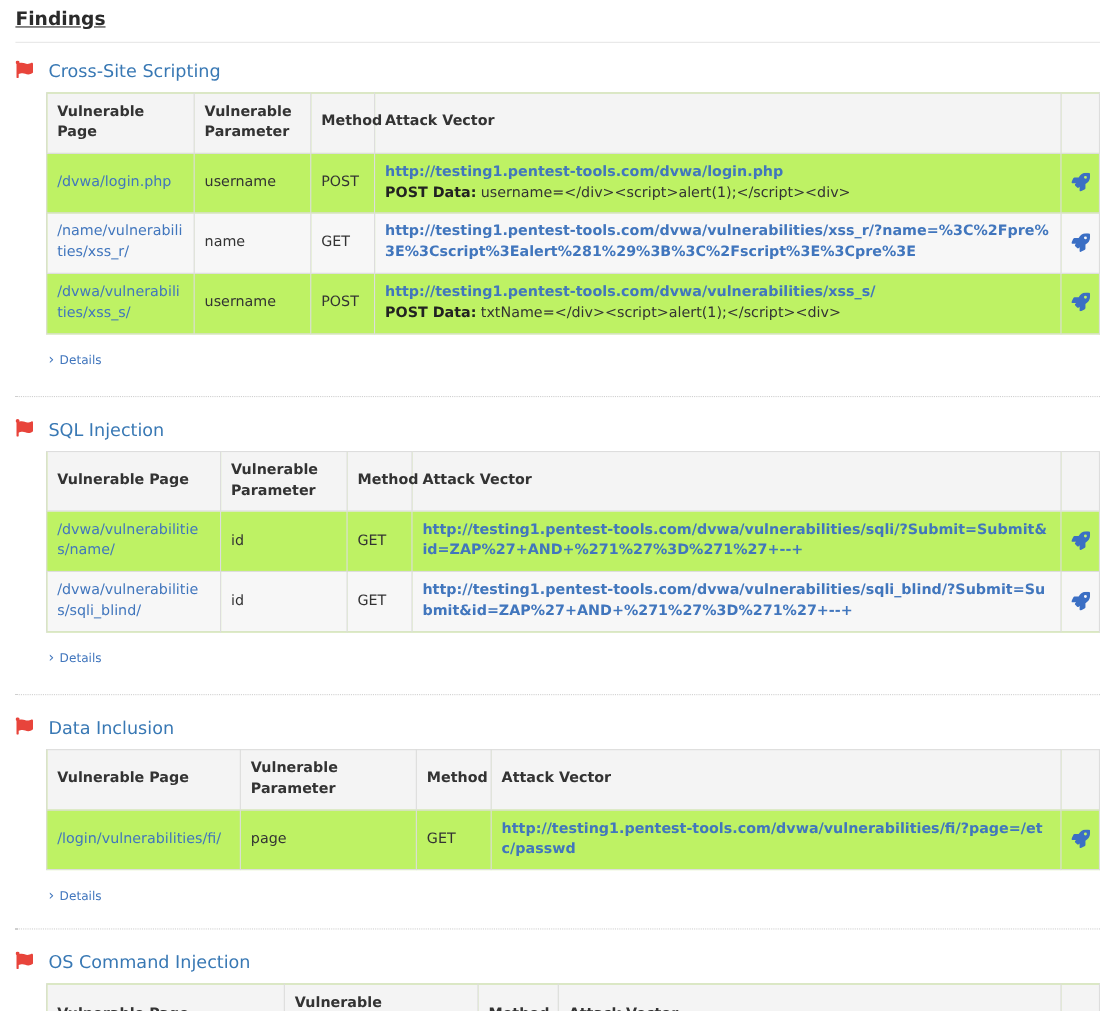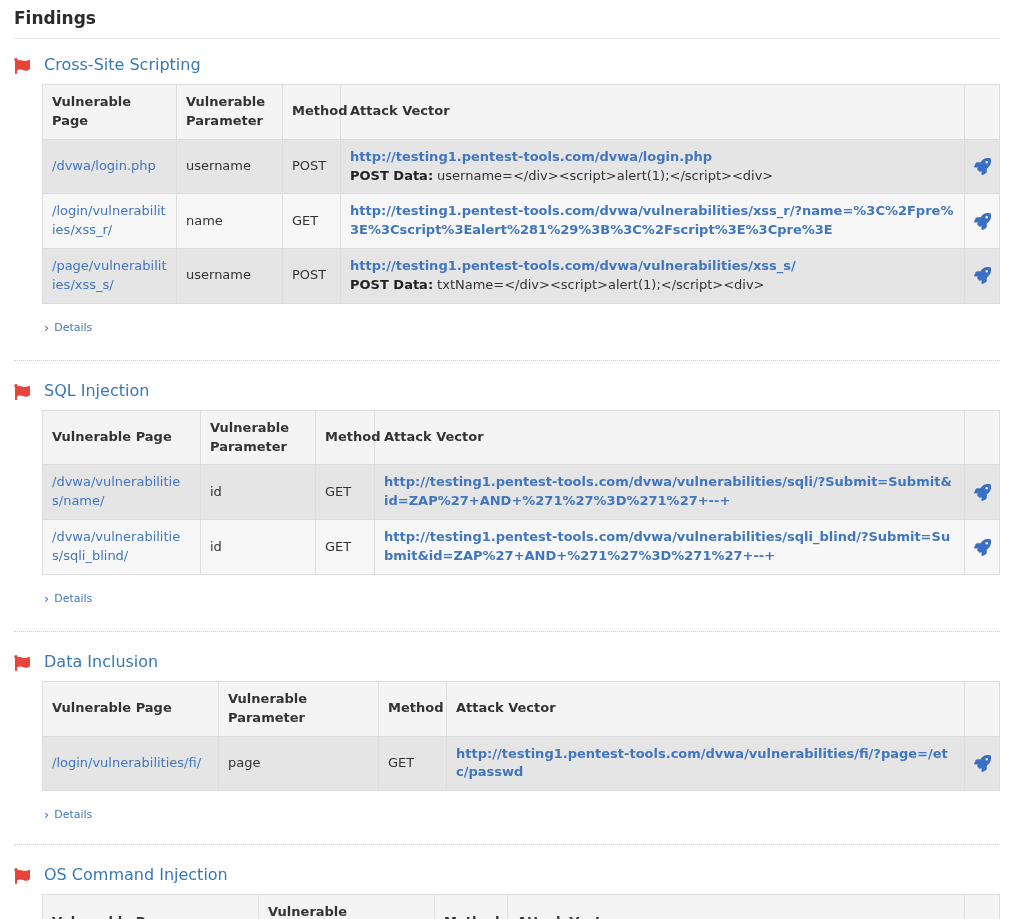--- a/index.html
+++ b/index.html
@@ -11,40 +11,41 @@
     color: #333;
     padding: 8px 12px 10px 14px;
   }
   .page-title {
     font-size: 17px;
     font-weight: 700;
     color: #2b2b2b;
     padding-bottom: 10px;
     border-bottom: 1px solid #e7e7e7;
     margin-bottom: 16px;
+    text-decoration: underline;
   }
   .section { margin-bottom: 0; }
   .section-head {
     display: flex;
-    align-items: flex-end;
+    align-items: flex-start;
     margin: 4px 0 10px 0;
   }
   .flag { width: 16px; height: 16px; flex: 0 0 16px; }
   .section-title {
     font-size: 16px;
     font-weight: 400;
     color: #3878b4;
     margin-left: 14px;
   }
   table.findings {
     border-collapse: collapse;
     table-layout: fixed;
     width: 958px;
     margin-left: 28px;
-    background: #e5e5e5;
+    background: #bef264;
   }
   table.findings th, table.findings td {
     border: 1px solid #ddd;
     padding: 8px 9px;
     vertical-align: middle;
     text-align: left;
     line-height: 1.45;
   }
   table.findings th {
     background: #f4f4f4;
@@ -114,34 +115,34 @@
           <a>http://testing1.pentest-tools.com/dvwa/login.php</a>
           <div class="post-line"><span class="post-label">POST Data:</span><span>username=&lt;/div&gt;&lt;script&gt;alert(1);&lt;/script&gt;&lt;div&gt;</span></div>
         </td>
         <td class="rocket-cell">
           <svg class="rocket" viewBox="0 0 512 512" fill="#3b6fc4">
               <path d="M505.12 19.09c-1.19-5.53-6.66-11-12.21-12.19C460.72 0 435.51 0 410.41 0 307.18 0 245.27 55.2 199.05 128H94.84c-16.35.02-35.56 11.88-42.89 26.48L2.52 253.3A28.4 28.4 0 0 0 0 264a24 24 0 0 0 24 24h103.82l-22.47 22.47c-11.37 11.36-13 32.26 0 45.25l51.64 51.65c11.65 11.66 32.03 13.13 45.26 0l22.47-22.47V488a24 24 0 0 0 24 24 28.56 28.56 0 0 0 10.71-2.52l98.73-49.39c14.63-7.3 26.51-26.5 26.51-42.86V312.8c72.6-46.31 128.03-108.41 128.03-211.1 0-25.2 0-50.4-6.96-82.61zM384.04 168a40 40 0 1 1 40.01-40 40.02 40.02 0 0 1-40.01 40z"></path>
             </svg>
         </td>
       </tr>
       <tr>
-        <td class="page-cell">/login/vulnerabilities/xss_r/</td>
+        <td class="page-cell">/name/vulnerabilities/xss_r/</td>
         <td>name</td>
         <td>GET</td>
         <td class="vector-cell">
           <a>http://testing1.pentest-tools.com/dvwa/vulnerabilities/xss_r/?name=%3C%2Fpre%3E%3Cscript%3Ealert%281%29%3B%3C%2Fscript%3E%3Cpre%3E</a>
         </td>
         <td class="rocket-cell">
           <svg class="rocket" viewBox="0 0 512 512" fill="#3b6fc4">
               <path d="M505.12 19.09c-1.19-5.53-6.66-11-12.21-12.19C460.72 0 435.51 0 410.41 0 307.18 0 245.27 55.2 199.05 128H94.84c-16.35.02-35.56 11.88-42.89 26.48L2.52 253.3A28.4 28.4 0 0 0 0 264a24 24 0 0 0 24 24h103.82l-22.47 22.47c-11.37 11.36-13 32.26 0 45.25l51.64 51.65c11.65 11.66 32.03 13.13 45.26 0l22.47-22.47V488a24 24 0 0 0 24 24 28.56 28.56 0 0 0 10.71-2.52l98.73-49.39c14.63-7.3 26.51-26.5 26.51-42.86V312.8c72.6-46.31 128.03-108.41 128.03-211.1 0-25.2 0-50.4-6.96-82.61zM384.04 168a40 40 0 1 1 40.01-40 40.02 40.02 0 0 1-40.01 40z"></path>
             </svg>
         </td>
       </tr>
       <tr>
-        <td class="page-cell">/page/vulnerabilities/xss_s/</td>
+        <td class="page-cell">/dvwa/vulnerabilities/xss_s/</td>
         <td>username</td>
         <td>POST</td>
         <td class="vector-cell">
           <a>http://testing1.pentest-tools.com/dvwa/vulnerabilities/xss_s/</a>
           <div class="post-line"><span class="post-label">POST Data:</span><span>txtName=&lt;/div&gt;&lt;script&gt;alert(1);&lt;/script&gt;&lt;div&gt;</span></div>
         </td>
         <td class="rocket-cell">
           <svg class="rocket" viewBox="0 0 512 512" fill="#3b6fc4">
               <path d="M505.12 19.09c-1.19-5.53-6.66-11-12.21-12.19C460.72 0 435.51 0 410.41 0 307.18 0 245.27 55.2 199.05 128H94.84c-16.35.02-35.56 11.88-42.89 26.48L2.52 253.3A28.4 28.4 0 0 0 0 264a24 24 0 0 0 24 24h103.82l-22.47 22.47c-11.37 11.36-13 32.26 0 45.25l51.64 51.65c11.65 11.66 32.03 13.13 45.26 0l22.47-22.47V488a24 24 0 0 0 24 24 28.56 28.56 0 0 0 10.71-2.52l98.73-49.39c14.63-7.3 26.51-26.5 26.51-42.86V312.8c72.6-46.31 128.03-108.41 128.03-211.1 0-25.2 0-50.4-6.96-82.61zM384.04 168a40 40 0 1 1 40.01-40 40.02 40.02 0 0 1-40.01 40z"></path>
             </svg>

